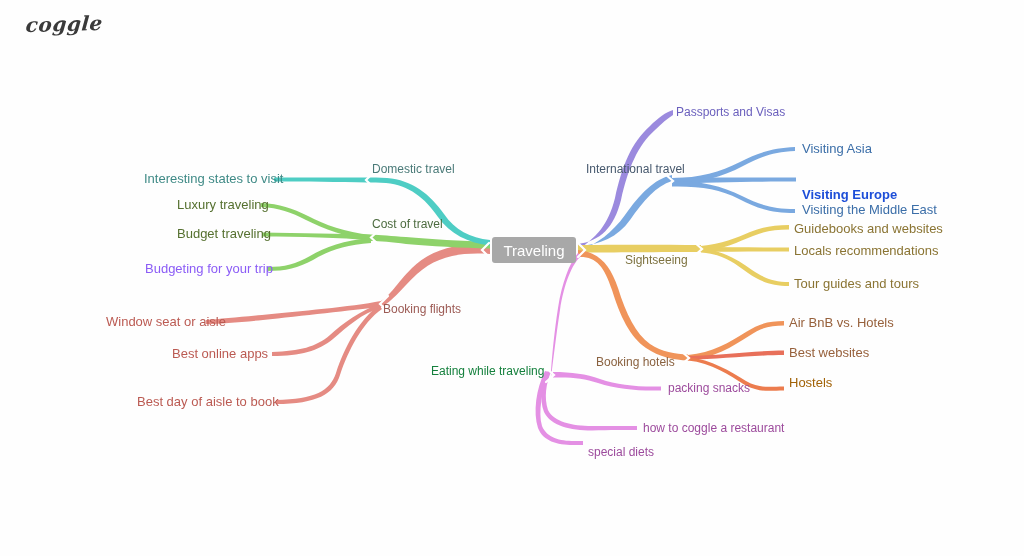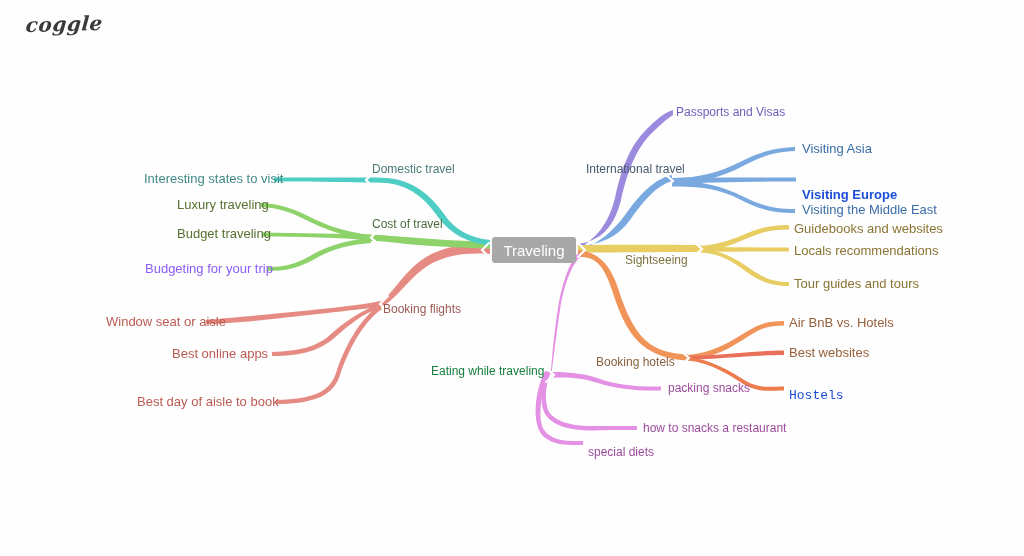--- a/index.html
+++ b/index.html
@@ -192,18 +192,18 @@
 <div class="node-label lvl2" style="left:802px; top:203px; color:#3b6ea8;">Visiting the Middle East</div>
 
 <div class="node-label lvl1" style="left:625px; top:254px; color:#7d7240;">Sightseeing</div>
 <div class="node-label lvl2" style="left:794px; top:222px; color:#8a7433;">Guidebooks and websites</div>
 <div class="node-label lvl2" style="left:794px; top:244px; color:#8a7433;">Locals recommendations</div>
 <div class="node-label lvl2" style="left:794px; top:277px; color:#8a7433;">Tour guides and tours</div>
 
 <div class="node-label lvl1" style="left:596px; top:356px; color:#8a6240;">Booking hotels</div>
 <div class="node-label lvl2" style="left:789px; top:316px; color:#97613c;">Air BnB vs. Hotels</div>
 <div class="node-label lvl2" style="left:789px; top:346px; color:#97613c;">Best websites</div>
-<div class="node-label lvl2" style="left:789px; top:389px; color:#1d4ed8;font-family:Liberation Mono, monospace;">Hostels</div>
+<div class="node-label lvl2" style="left:789px; top:376px; color:#a16207;">Hostels</div>
 
 <div class="node-label lvl1" style="left:431px; top:365px; color:#15803d;">Eating while traveling</div>
 <div class="node-label lvl2s" style="left:668px; top:382px; color:#9c4a9c;">packing snacks</div>
-<div class="node-label lvl2s" style="left:643px; top:422px; color:#9c4a9c;">how to snacks a restaurant</div>
+<div class="node-label lvl2s" style="left:643px; top:422px; color:#9c4a9c;">how to coggle a restaurant</div>
 <div class="node-label lvl2s" style="left:588px; top:435px; color:#9c4a9c;margin-top:11px;">special diets</div>
 
 </body></html>

